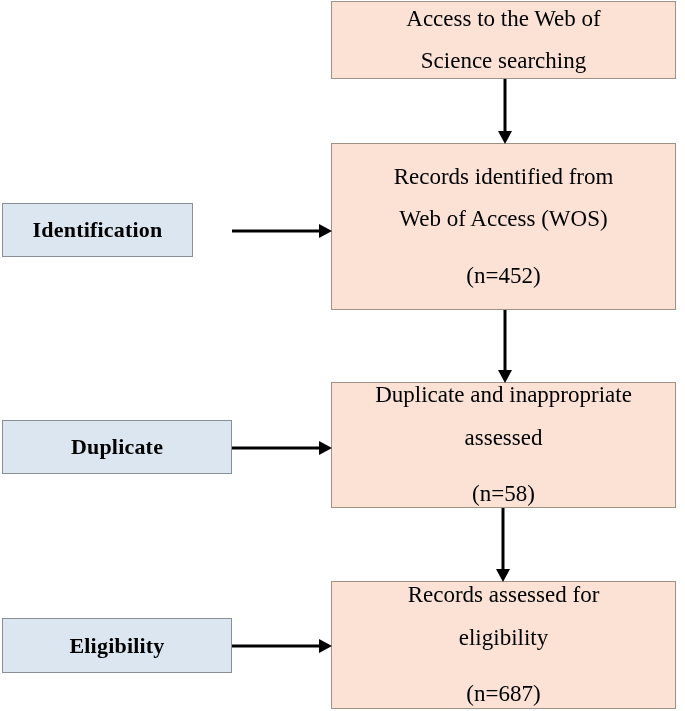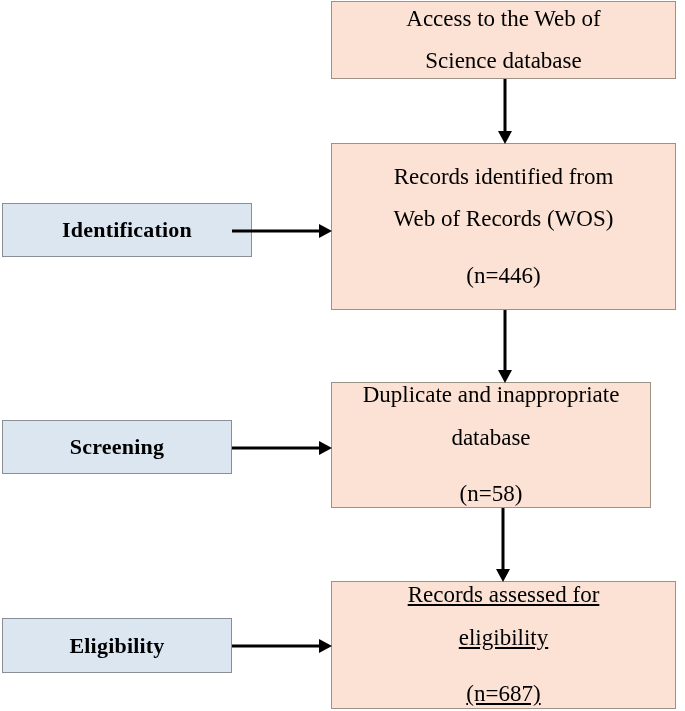--- a/index.html
+++ b/index.html
@@ -59,24 +59,24 @@
   }
   .node-main .count {
     display: block;
     margin-top: 0.62em;
     white-space: nowrap;
   }
 
   
   #box-access    { left: 331px; top: 1px;   width: 345px; height: 78px; }
   #box-records   { left: 331px; top: 143px; width: 345px; height: 167px; }
-  #box-duplicate { left: 331px; top: 382px; width: 320px; height: 126px; }
-  #box-assessed  { left: 331px; top: 581px; width: 345px; height: 128px; text-decoration: underline; }
-
-  #box-identification { left: 2px; top: 203px; width: 250px; height: 54px; }
+  #box-duplicate { left: 331px; top: 382px; width: 345px; height: 126px; }
+  #box-assessed  { left: 331px; top: 581px; width: 345px; height: 128px; }
+
+  #box-identification { left: 2px; top: 203px; width: 191px; height: 54px; }
   #box-screening      { left: 2px; top: 420px; width: 230px; height: 54px; }
   #box-eligibility    { left: 2px; top: 618px; width: 230px; height: 55px; }
 
   
   .arrow-v, .arrow-h {
     position: absolute;
   }
   .arrow-v .shaft {
     position: absolute;
     left: 50%;
@@ -132,47 +132,47 @@
   #arrow-eligibility { left: 232px; top: 635px; width: 100px; height: 21px; }
   #arrow-eligibility .shaft { width: 88px; }
 </style>
 </head>
 <body>
 
 <div id="canvas">
 
   <div class="node node-main" id="box-access">
     <span class="line">Access to the Web of</span>
-    <span class="line">Science database</span>
+    <span class="line">Science searching</span>
   </div>
 
   <div class="node node-main" id="box-records">
     <span class="line">Records identified from</span>
-    <span class="line">Web of Records (WOS)</span>
-    <span class="count">(n=446)</span>
+    <span class="line">Web of Access (WOS)</span>
+    <span class="count">(n=452)</span>
   </div>
 
   <div class="node node-main" id="box-duplicate">
     <span class="line">Duplicate and inappropriate</span>
-    <span class="line">database</span>
+    <span class="line">assessed</span>
     <span class="count">(n=58)</span>
   </div>
 
   <div class="node node-main" id="box-assessed">
     <span class="line">Records assessed for</span>
     <span class="line">eligibility</span>
     <span class="count">(n=687)</span>
   </div>
 
   <div class="node node-stage" id="box-identification">
     <span>Identification</span>
   </div>
 
   <div class="node node-stage" id="box-screening">
-    <span>Screening</span>
+    <span>Duplicate</span>
   </div>
 
   <div class="node node-stage" id="box-eligibility">
     <span>Eligibility</span>
   </div>
 
   <div class="arrow-v" id="arrow-access-to-records">
     <span class="shaft"></span>
     <span class="head"></span>
   </div>

